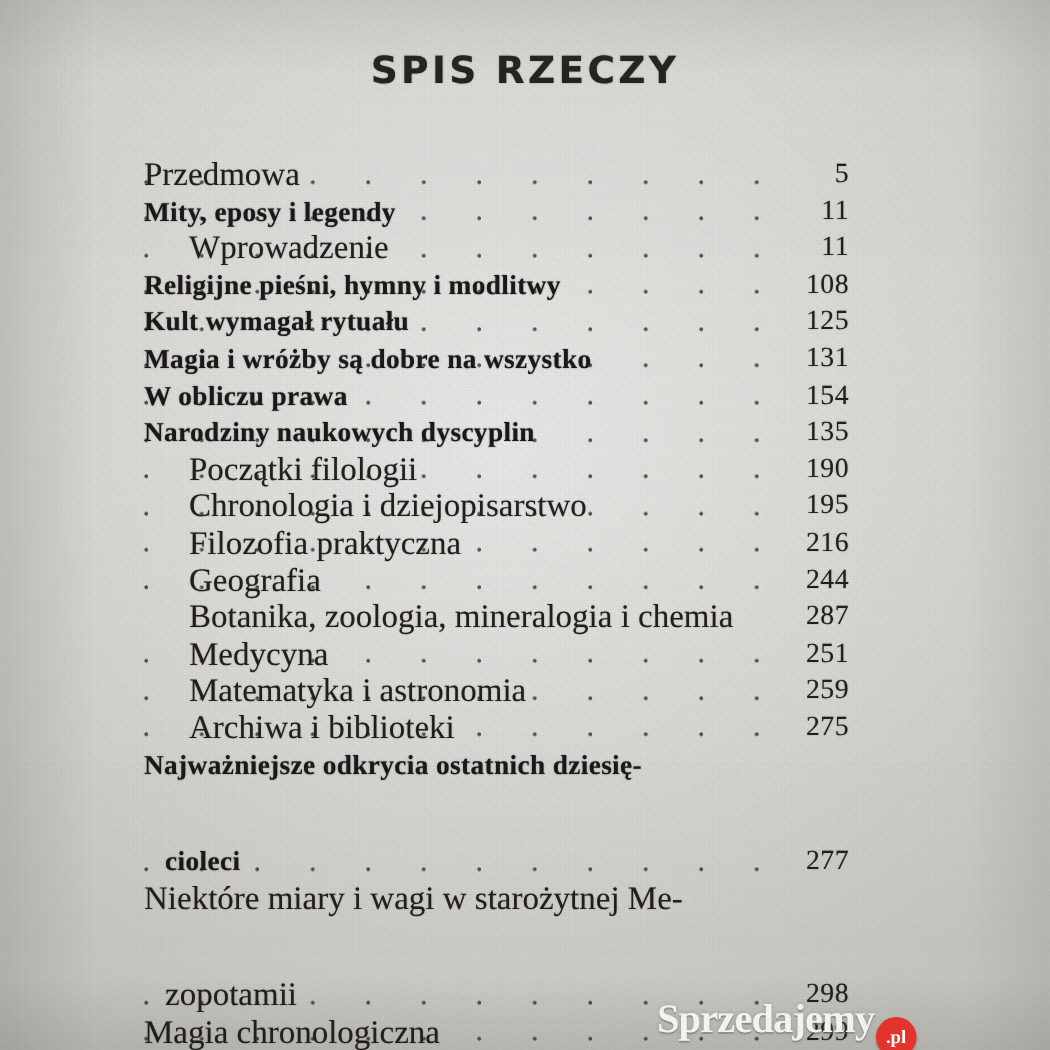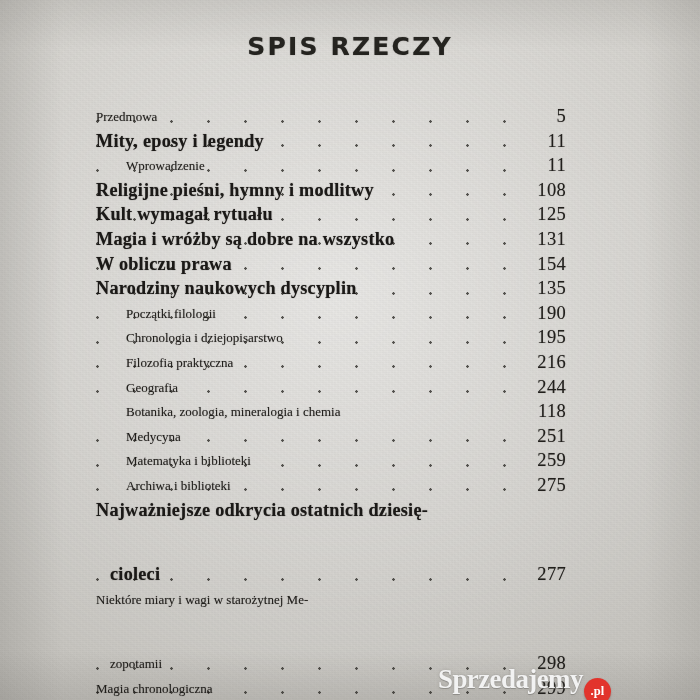--- a/index.html
+++ b/index.html
@@ -77,21 +77,21 @@
     height: 24.6px;
     line-height: 24.6px;
     white-space: nowrap;
   }
 
   .label {
     position: relative;
     z-index: 2;
     display: inline-block;
     padding-right: 7px;
-    font-size: 13px;
+    font-size: 22px;
     color: #211f1c;
     background: transparent;
     text-shadow: 0 0 0.9px rgba(35,33,30,0.40);
   }
 
   .entry.bold .label {
     font-weight: bold;
     font-size: 18.2px;
     letter-spacing: 0.25px;
     color: #1b1917;
@@ -190,23 +190,23 @@
       <div class="entry lvl2"><span class="leader"></span><span class="label">Wprowadzenie</span><span class="pageno">11</span></div>
       <div class="entry bold"><span class="leader"></span><span class="label">Religijne pieśni, hymny i modlitwy</span><span class="pageno">108</span></div>
       <div class="entry bold"><span class="leader"></span><span class="label">Kult wymagał rytuału</span><span class="pageno">125</span></div>
       <div class="entry bold"><span class="leader"></span><span class="label">Magia i wróżby są dobre na wszystko</span><span class="pageno">131</span></div>
       <div class="entry bold"><span class="leader"></span><span class="label">W obliczu prawa</span><span class="pageno">154</span></div>
       <div class="entry bold"><span class="leader"></span><span class="label">Narodziny naukowych dyscyplin</span><span class="pageno">135</span></div>
       <div class="entry lvl2"><span class="leader"></span><span class="label">Początki filologii</span><span class="pageno">190</span></div>
       <div class="entry lvl2"><span class="leader"></span><span class="label">Chronologia i dziejopisarstwo</span><span class="pageno">195</span></div>
       <div class="entry lvl2"><span class="leader"></span><span class="label">Filozofia praktyczna</span><span class="pageno">216</span></div>
       <div class="entry lvl2"><span class="leader"></span><span class="label">Geografia</span><span class="pageno">244</span></div>
-      <div class="entry lvl2 nolead"><span class="label">Botanika, zoologia, mineralogia i chemia</span><span class="pageno">118</span></div>
+      <div class="entry lvl2 nolead"><span class="label">Botanika, zoologia, mineralogia i chemia</span><span class="pageno">287</span></div>
       <div class="entry lvl2"><span class="leader"></span><span class="label">Medycyna</span><span class="pageno">251</span></div>
-      <div class="entry lvl2"><span class="leader"></span><span class="label">Matematyka i biblioteki</span><span class="pageno">259</span></div>
+      <div class="entry lvl2"><span class="leader"></span><span class="label">Matematyka i astronomia</span><span class="pageno">259</span></div>
       <div class="entry lvl2"><span class="leader"></span><span class="label">Archiwa i biblioteki</span><span class="pageno">275</span></div>
       <div class="entry bold nolead"><span class="label">Najważniejsze odkrycia ostatnich dziesię-</span><span class="pageno empty"></span></div>
       <div class="entry bold cont"><span class="leader"></span><span class="label">cioleci</span><span class="pageno">277</span></div>
       <div class="entry nolead"><span class="label">Niektóre miary i wagi w starożytnej Me-</span><span class="pageno empty"></span></div>
       <div class="entry cont"><span class="leader"></span><span class="label">zopotamii</span><span class="pageno">298</span></div>
       <div class="entry"><span class="leader"></span><span class="label">Magia chronologiczna</span><span class="pageno">299</span></div>
     </div>
 
   <div id="vignette"></div>
 

